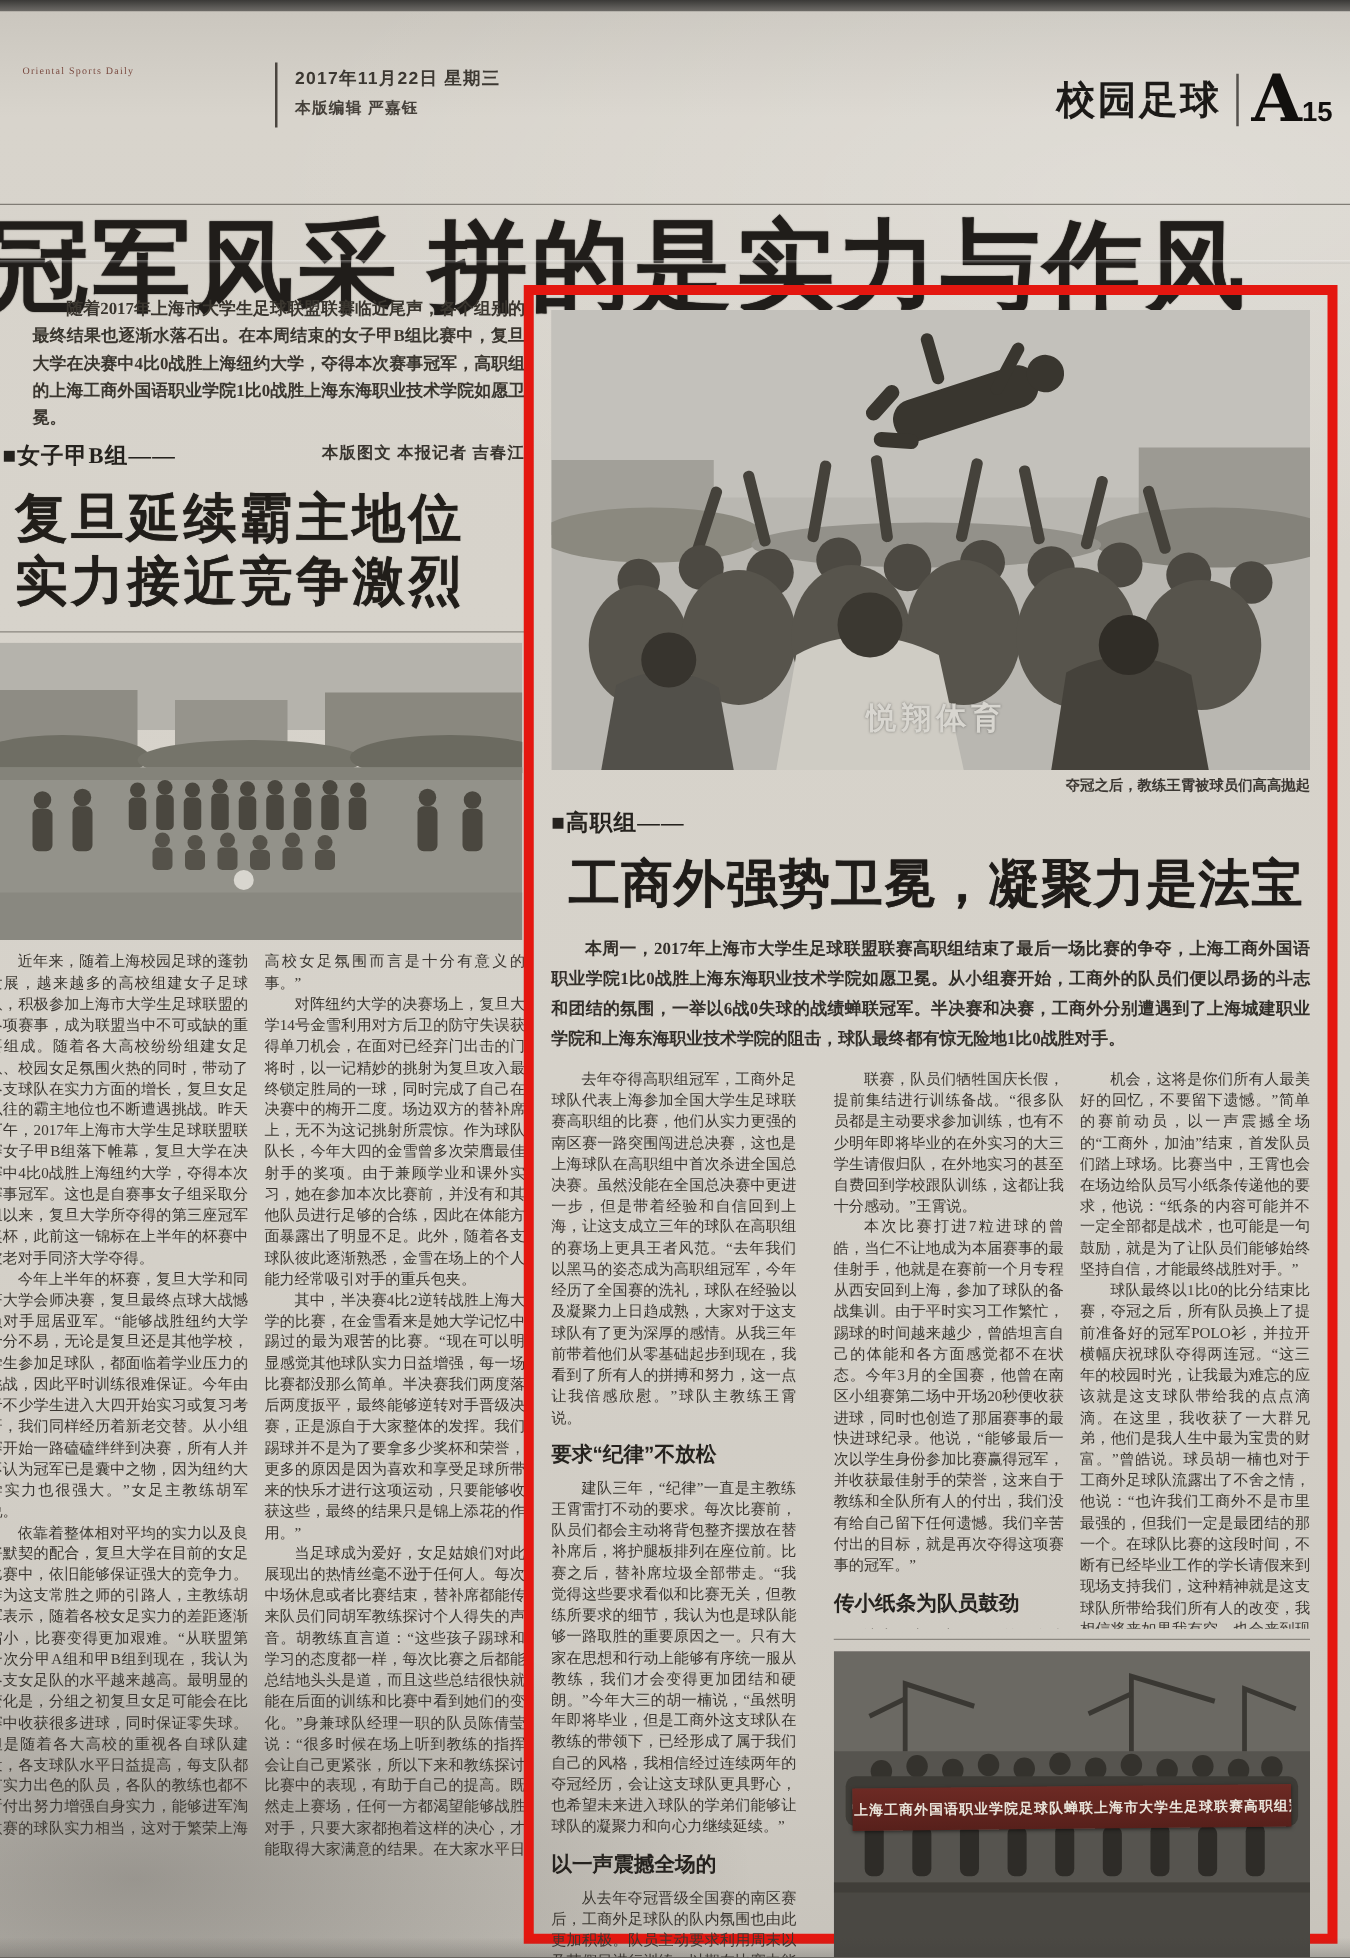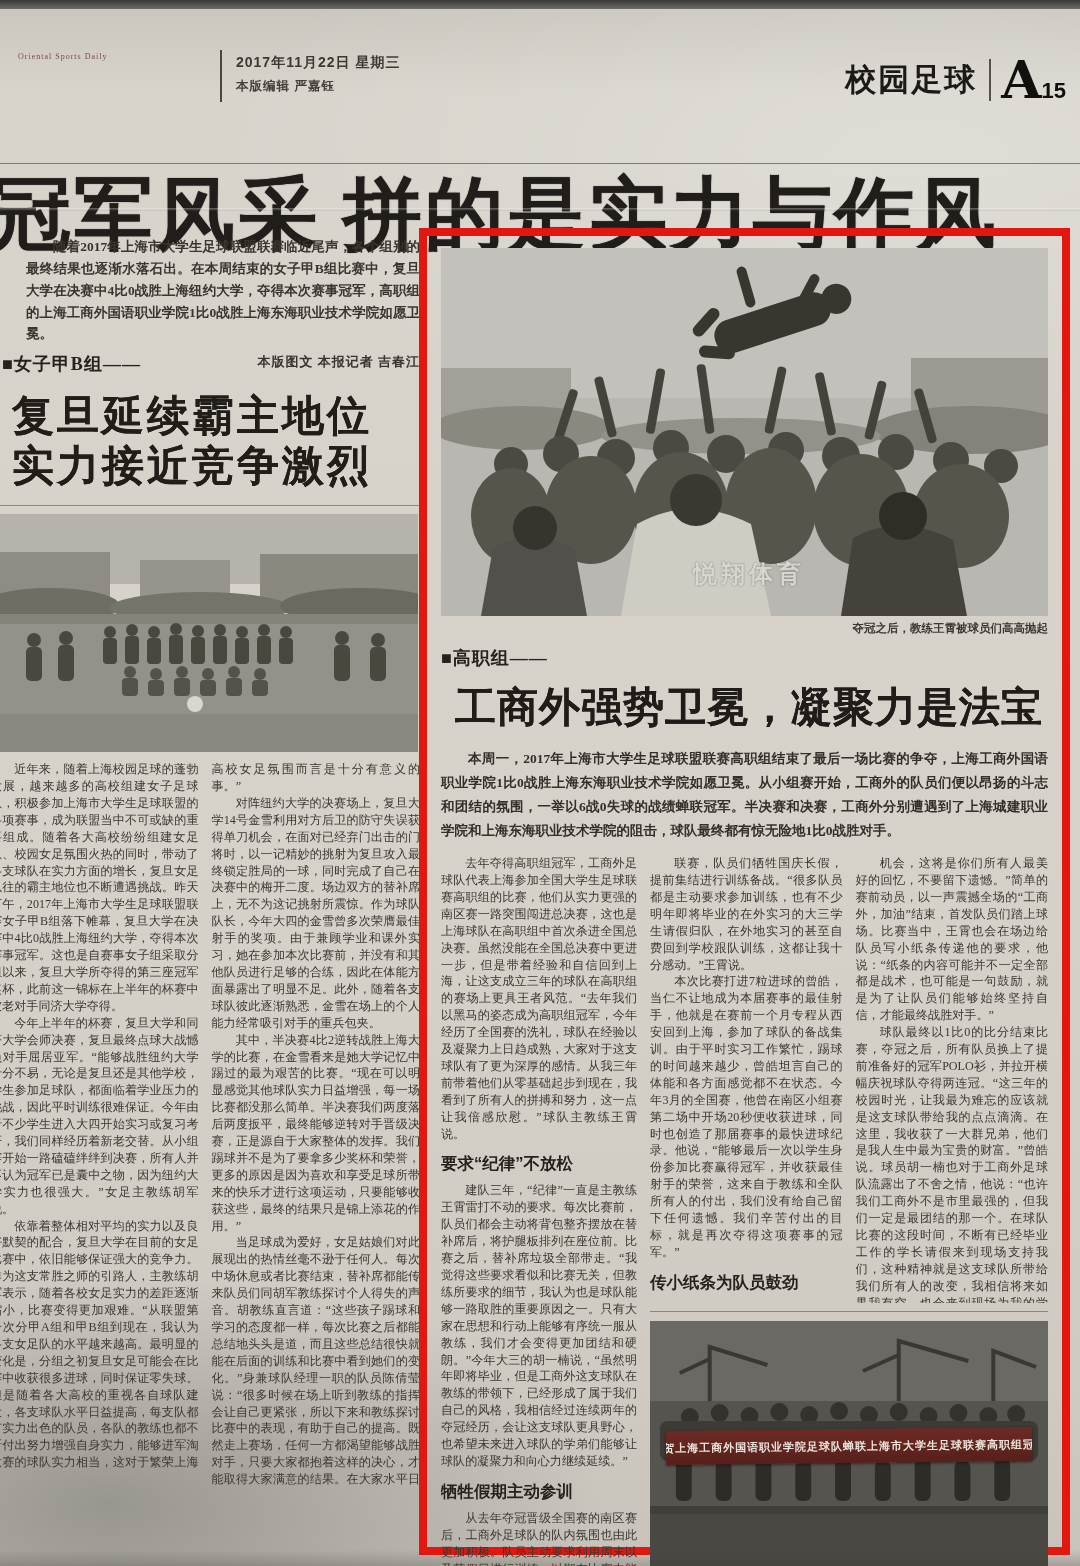--- a/index.html
+++ b/index.html
@@ -59,21 +59,21 @@
   .jersey-label{position:absolute;left:50%;bottom:26px;transform:translateX(-46%);
       font-size:24px;font-weight:bold;color:#d8d6d0;letter-spacing:4px;
       text-shadow:0 0 2px rgba(0,0,0,.4);}
   .photo-caption{margin-top:5px;text-align:right;font-size:11.5px;font-weight:bold;color:#3c3833;}
   .ra-kicker{margin-top:10px;font-size:18px;font-weight:bold;color:#25221e;letter-spacing:1px;}
   .ra-headline{margin:10px 0 12px 14px;font-size:41px;font-weight:bold;color:#1f1c19;
       letter-spacing:1px;text-shadow:0 0 .6px #1f1c19;white-space:nowrap;}
   .ra-lede{font-size:13.5px;font-weight:bold;line-height:1.78;text-align:justify;text-indent:2em;
       color:#332f2a;text-decoration-thickness:1px;text-underline-offset:4px;
       text-decoration-color:rgba(50,46,40,.75);margin-bottom:12px;}
-  .ra-body{display:flex;gap:13px;margin-top:4px;}
+  .ra-body{display:flex;gap:30px;margin-top:4px;}
   .ra-colA{width:196px;flex:none;height:712px;overflow:hidden;}
   .ra-right{flex:1;display:flex;flex-direction:column;}
   .ra-cols{display:flex;gap:13px;height:448px;overflow:hidden;}
   .ra-colB,.ra-colC{flex:1;overflow:hidden;}
   .ra-body p{margin:0;text-indent:2em;font-size:12.1px;line-height:16.9px;text-align:justify;color:#3b3731;}
   .sub-head{font-size:16.5px;font-weight:bold;color:#25221e;margin:11px 0 7px;font-family:"Liberation Sans",sans-serif;}
   .ra-rule{height:1px;background:#8b8780;margin:8px 0 9px;}
   .bottom-photo{width:100%;height:245px;position:relative;overflow:hidden;}
   .bottom-photo svg{display:block;width:100%;height:100%;}
   .banner-strip{position:absolute;left:4%;top:44%;width:92%;height:34px;
@@ -301,21 +301,21 @@
 
     <div class="ra-kicker">■高职组——</div>
     <div class="ra-headline">工商外强势卫冕，凝聚力是法宝</div>
     <div class="ra-lede">本周一，2017年上海市大学生足球联盟联赛高职组结束了最后一场比赛的争夺，上海工商外国语职业学院1比0战胜上海东海职业技术学院如愿卫冕。从小组赛开始，工商外的队员们便以昂扬的斗志和团结的氛围，一举以6战0失球的战绩蝉联冠军。半决赛和决赛，工商外分别遭遇到了上海城建职业学院和上海东海职业技术学院的阻击，球队最终都有惊无险地1比0战胜对手。</div>
 
     <div class="ra-body">
       <div class="ra-colA">
         <p>去年夺得高职组冠军，工商外足球队代表上海参加全国大学生足球联赛高职组的比赛，他们从实力更强的南区赛一路突围闯进总决赛，这也是上海球队在高职组中首次杀进全国总决赛。虽然没能在全国总决赛中更进一步，但是带着经验和自信回到上海，让这支成立三年的球队在高职组的赛场上更具王者风范。“去年我们以黑马的姿态成为高职组冠军，今年经历了全国赛的洗礼，球队在经验以及凝聚力上日趋成熟，大家对于这支球队有了更为深厚的感情。从我三年前带着他们从零基础起步到现在，我看到了所有人的拼搏和努力，这一点让我倍感欣慰。”球队主教练王霄说。</p>
         <div class="sub-head">要求“纪律”不放松</div>
         <p>建队三年，“纪律”一直是主教练王霄雷打不动的要求。每次比赛前，队员们都会主动将背包整齐摆放在替补席后，将护腿板排列在座位前。比赛之后，替补席垃圾全部带走。“我觉得这些要求看似和比赛无关，但教练所要求的细节，我认为也是球队能够一路取胜的重要原因之一。只有大家在思想和行动上能够有序统一服从教练，我们才会变得更加团结和硬朗。”今年大三的胡一楠说，“虽然明年即将毕业，但是工商外这支球队在教练的带领下，已经形成了属于我们自己的风格，我相信经过连续两年的夺冠经历，会让这支球队更具野心，也希望未来进入球队的学弟们能够让球队的凝聚力和向心力继续延续。”</p>
-        <div class="sub-head">牺牲假期主动参训</div>
+        <div class="sub-head">以一声震撼全场的</div>
         <p>从去年夺冠晋级全国赛的南区赛后，工商外足球队的队内氛围也由此更加积极。队员主动要求利用周末以及节假日进行训练，以期在比赛中能有更大突破。为了备战今年下半年的</p>
       </div>
       <div class="ra-right">
         <div class="ra-cols">
           <div class="ra-colB">
             <p>联赛，队员们牺牲国庆长假，提前集结进行训练备战。“很多队员都是主动要求参加训练，也有不少明年即将毕业的在外实习的大三学生请假归队，在外地实习的甚至自费回到学校跟队训练，这都让我十分感动。”王霄说。</p>
             <p>本次比赛打进7粒进球的曾皓，当仁不让地成为本届赛事的最佳射手，他就是在赛前一个月专程从西安回到上海，参加了球队的备战集训。由于平时实习工作繁忙，踢球的时间越来越少，曾皓坦言自己的体能和各方面感觉都不在状态。今年3月的全国赛，他曾在南区小组赛第二场中开场20秒便收获进球，同时也创造了那届赛事的最快进球纪录。他说，“能够最后一次以学生身份参加比赛赢得冠军，并收获最佳射手的荣誉，这来自于教练和全队所有人的付出，我们没有给自己留下任何遗憾。我们辛苦付出的目标，就是再次夺得这项赛事的冠军。”</p>
             <div class="sub-head">传小纸条为队员鼓劲</div>
             <p>决赛的上下半场开始前，全队在主教练王霄的带领下围成一圈，他和队员们说：“这是很多人最后一次能够参加比赛，以后走上社会就不会再有这样的</p>
           </div>

